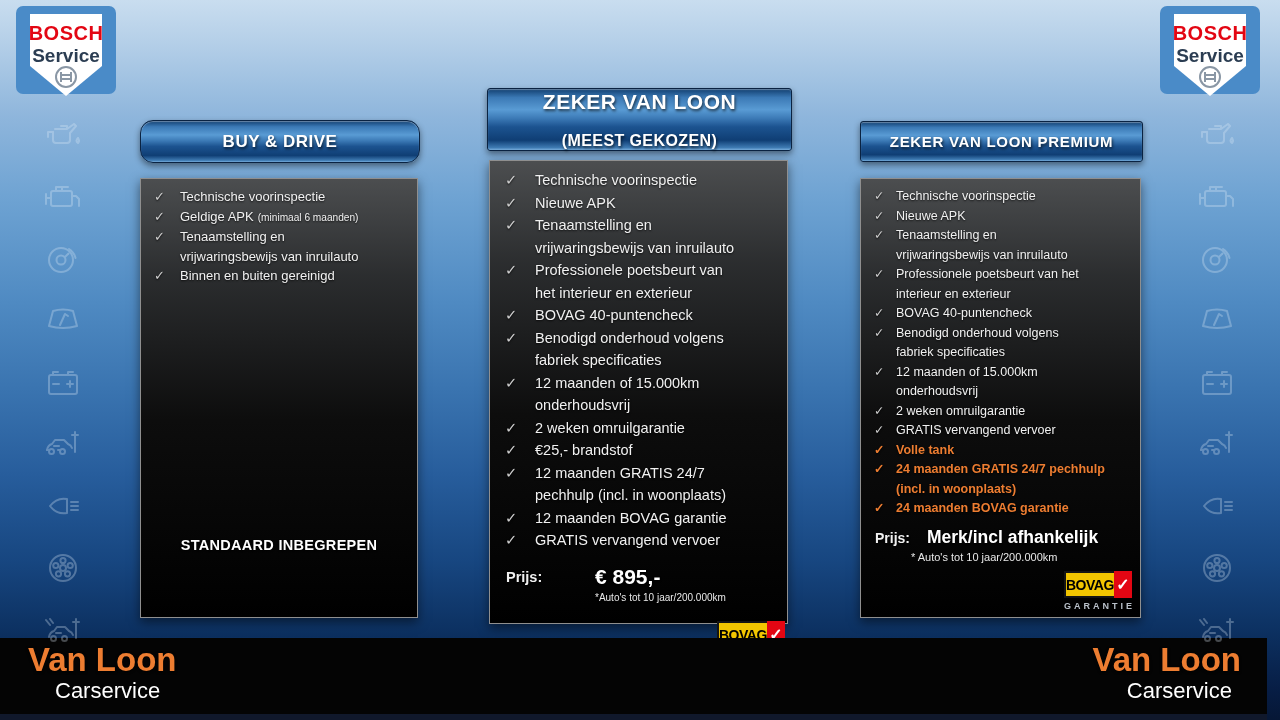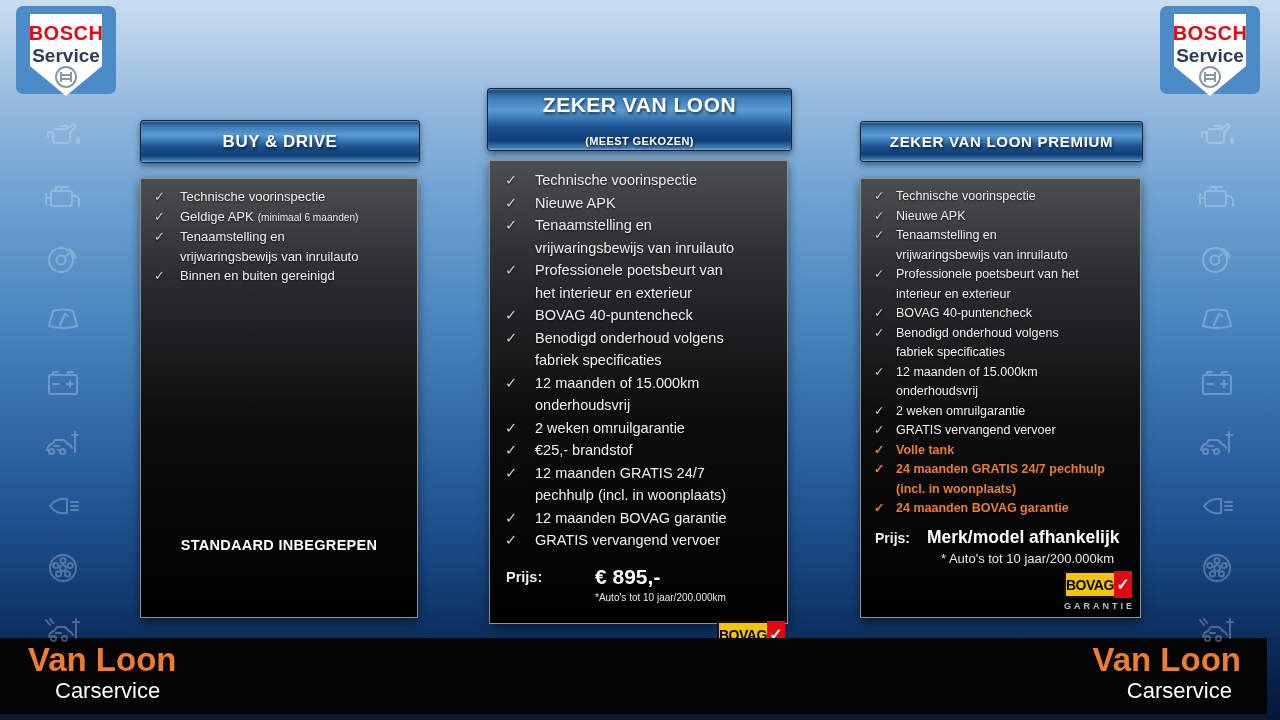--- a/index.html
+++ b/index.html
@@ -22,26 +22,26 @@
   
   .col-header{
     position:absolute;border:1px solid #0a2342;border-radius:3px;
     display:flex;flex-direction:column;align-items:center;justify-content:center;
     color:#fff;font-weight:bold;text-shadow:1px 2px 3px rgba(0,0,0,.65);
     background:linear-gradient(180deg,#123f70 0%,#3b79b5 14%,#599bd4 34%,#3c7ab6 48%,#1c5390 62%,#0f3e74 84%,#3e7ab2 96%,#78aedd 100%);
     box-shadow:0 3px 6px rgba(0,0,0,.45), inset 0 1px 1px rgba(255,255,255,.35);
     z-index:2;
     gap:14px;
   }
-  .h1{left:140px;top:120px;width:278px;height:41px;}
+  .h1{left:140px;top:120px;width:278px;height:41px;border-radius:13px;}
   .h2{left:487px;top:88px;width:303px;height:61px;}
   .h3{left:860px;top:121px;width:281px;height:39px;}
   .h1 .h-title{font-size:17px;letter-spacing:.5px;}
   .h2 .h-title{font-size:21px;letter-spacing:.5px;}
-  .h2 .h-sub{font-size:11px;margin-top:4px;letter-spacing:.4px;}
+  .h2 .h-sub{font-size:16px;margin-top:4px;letter-spacing:.4px;}
   .h3 .h-title{font-size:15px;letter-spacing:.7px;}
   
   .col-panel{
     position:absolute;border:1px solid #8f8f8f;box-sizing:border-box;padding:8px 10px;
     background:linear-gradient(180deg,rgba(74,74,74,.96) 0%,rgba(42,42,42,.97) 22%,rgba(13,13,13,1) 55%,#000 100%);
     box-shadow:0 4px 10px rgba(0,0,0,.5);z-index:2;
   }
   .p1{left:140px;top:178px;width:278px;height:440px;}
   .p2{left:489px;top:160px;width:299px;height:464px;}
   .p3{left:860px;top:178px;width:281px;height:440px;}
@@ -65,21 +65,21 @@
   .price-label{font-weight:bold;}
   .price-value{font-weight:bold;color:#fff;}
   .price-note{color:#e8e8e8;margin-top:3px;}
   .price2{position:absolute;left:16px;right:12px;top:404px;}
   .price2 .price-label{width:89px;font-size:14.5px;padding-top:4px;}
   .price2 .price-value{font-size:21px;}
   .price2 .price-note{font-size:10px;}
   .price3{position:absolute;left:14px;right:8px;top:348px;}
   .price3 .price-label{width:44px;font-size:14px;margin-right:8px;padding-top:3px;}
   .price3 .price-value{font-size:17.5px;}
-  .price3 .price-note{font-size:13px;margin-left:48px;text-align:center;}
+  .price3 .price-note{font-size:11px;margin-left:36px;}
   
   .bovag{width:68px;}
   .bovag-top{display:flex;height:27px;}
   .bovag-name{background:#F2C500;color:#000;font-weight:bold;font-size:14px;display:flex;align-items:center;justify-content:center;flex:1;border:2px solid #141414;border-right:none;letter-spacing:-.5px;}
   .bovag-check{background:#E30613;color:#fff;width:22px;display:flex;align-items:center;justify-content:center;font-size:16px;font-weight:bold;}
   .bovag-sub{color:#b9c0c9;letter-spacing:3px;font-size:9px;font-weight:bold;text-align:center;margin-top:3px;}
   .bovag-2{position:absolute;right:2px;bottom:-38px;}
   .bovag-3{position:absolute;right:8px;bottom:6px;}
   
   .footer{position:absolute;left:0;right:13px;top:638px;height:82px;background:#040404;z-index:2;}
@@ -426,21 +426,21 @@
 
         <div class="item-row hl">
           <span class="check">✓</span>
           <span class="itext"><span class="t">24 maanden BOVAG garantie</span></span>
         </div>
       </div>
     <div class="price3">
       <div class="price-row">
         <span class="price-label">Prijs:</span>
         <div class="price-main">
-          <div class="price-value">Merk/model afhankelijk</div>
+          <div class="price-value">Merk/incl afhankelijk</div>
         </div>
       </div>
       <div class="price-note">* Auto's tot 10 jaar/200.000km</div>
     </div>
     <div class="bovag bovag-3">
       <div class="bovag-top">
         <span class="bovag-name">BOVAG</span>
         <span class="bovag-check">✓</span>
       </div>
       <div class="bovag-sub">GARANTIE</div>

